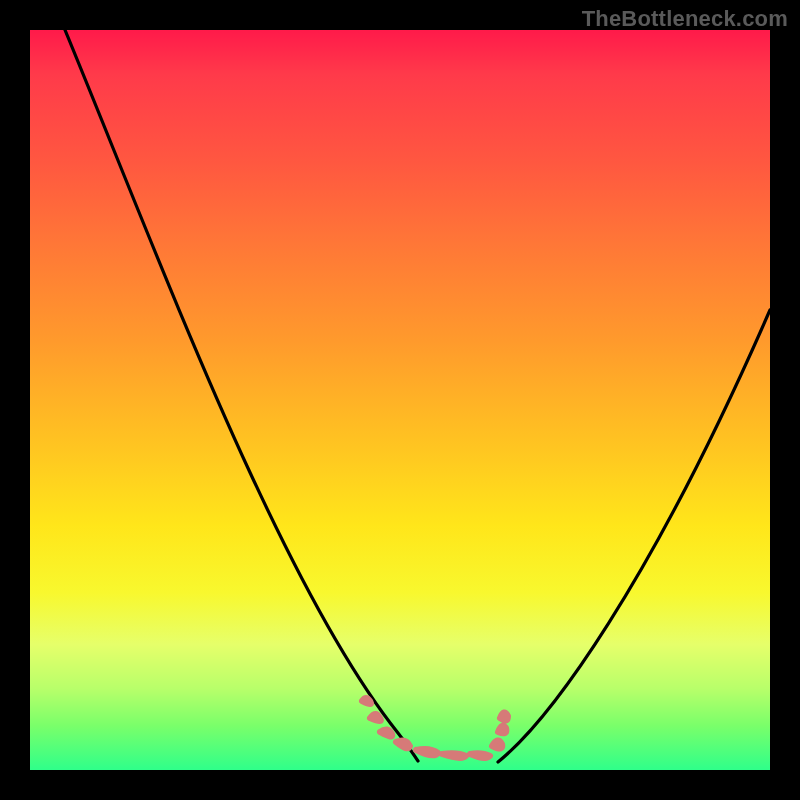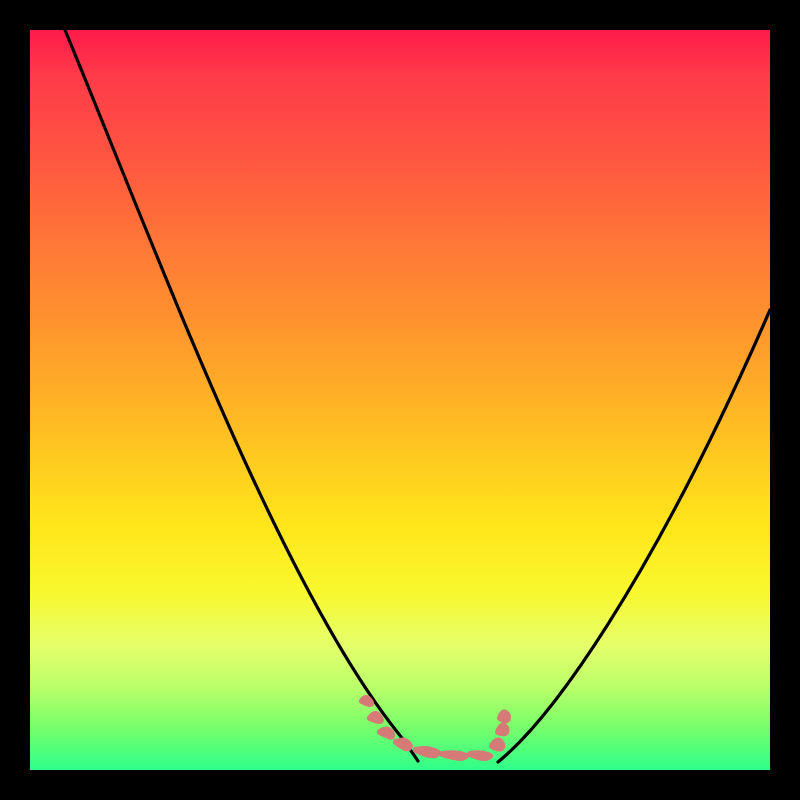--- a/index.html
+++ b/index.html
@@ -56,20 +56,21 @@
     font-weight: 600;
     letter-spacing: 0.2px;
     user-select: none;
   }
 </style>
 </head>
 <body>
 
 <div class="frame">
 
+  <div class="watermark">TheBottleneck.com</div>
 
   <div class="plot-area">
     <svg viewBox="0 0 740 740" preserveAspectRatio="none">
 
       <path fill="none" stroke="#000" stroke-width="3.2" stroke-linecap="round" d="M 35 0 C 130 230, 250 555, 368 703 C 380 718, 385 727, 388 731"></path>
 
       <path fill="none" stroke="#000" stroke-width="3.2" stroke-linecap="round" d="M 468 732 C 520 690, 620 555, 740 280"></path>
 
       <path fill="#d67a78" stroke="#d67a78" stroke-width="6" stroke-linecap="round" stroke-linejoin="round" d="M 332 671 q 4 -6 8 0 q 4 6 -8 0 M 340 688 q 6 -8 10 0 q 4 6 -10 0 M 350 702 q 8 -6 12 2 q 2 6 -12 -2 M 366 712 q 10 -4 14 4 q -2 6 -14 -4 M 386 720 q 14 -3 22 3 q -4 6 -22 -3 M 412 724 q 16 -2 24 2 q -4 5 -24 -2 M 440 724 q 12 -2 20 2 q -4 5 -20 -2 M 462 716 q 6 -10 10 -2 q 2 8 -10 2 M 468 702 q 4 -10 8 -4 q 2 8 -8 4 M 470 688 q 4 -10 8 -2 q 0 8 -8 2"></path>
     </svg>

